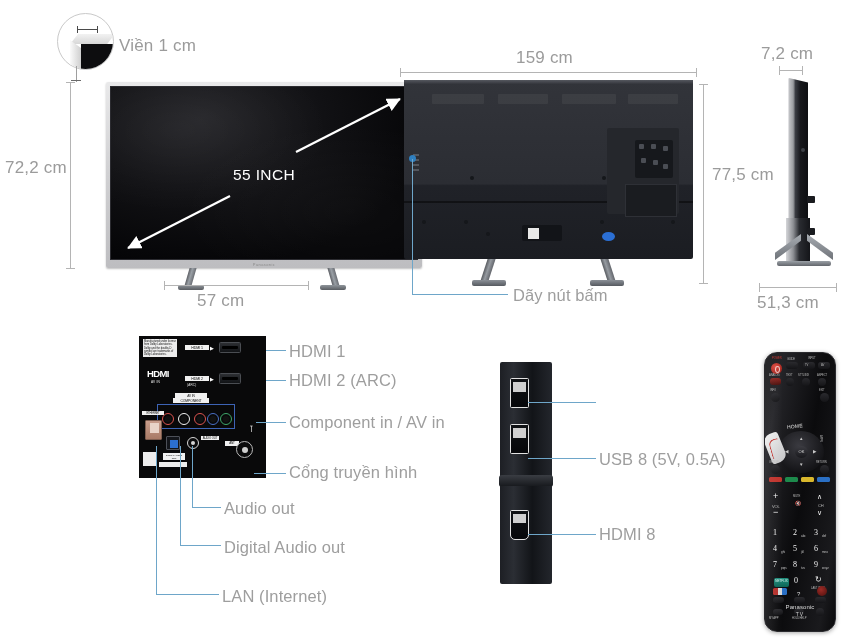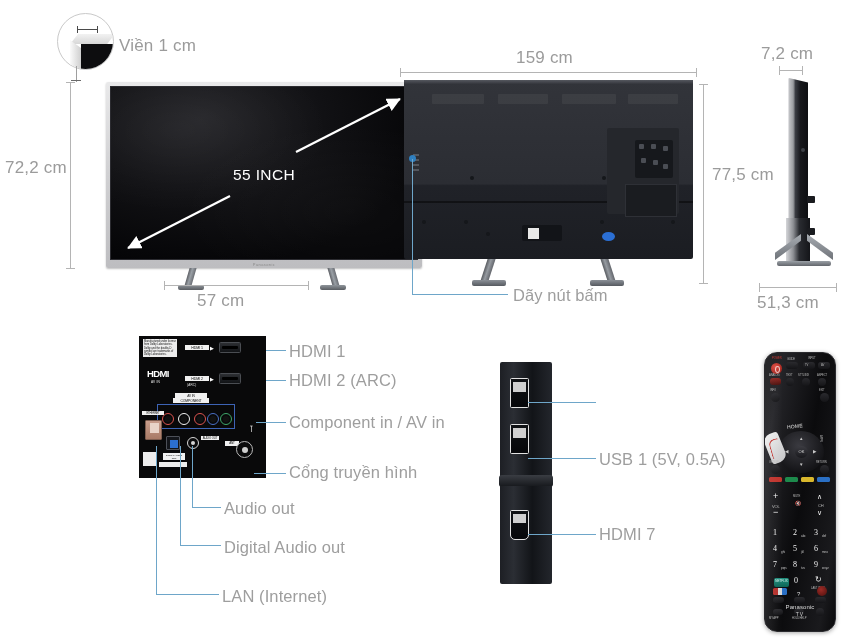--- a/index.html
+++ b/index.html
@@ -602,24 +602,24 @@
         <i></i>
       </div>
     <div id="hdmi3-jack">
         <i></i>
       </div>
   </div>
 
   <div class="lead-h" style="left:528px; top:402px; width:68px;"></div>
 
   <div class="lead-h" style="left:528px; top:458px; width:68px;"></div>
-  <div class="callout-text" style="left:599px; top:450px;">USB 1 (5V, 0.5A)</div>
+  <div class="callout-text" style="left:599px; top:450px;">USB 8 (5V, 0.5A)</div>
 
   <div class="lead-h" style="left:528px; top:534px; width:68px;"></div>
-  <div class="callout-text" style="left:599px; top:525px;">HDMI 7</div>
+  <div class="callout-text" style="left:599px; top:525px;">HDMI 8</div>
 
   <div id="remote">
     <div class="r-lbl red" style="left:7px; top:4px;">POWER</div>
     <div id="r-power"></div>
 
     <div class="r-lbl" style="left:22px; top:5px;">GUIDE</div>
     <div class="r-pill" style="left:21px; top:9px; width:12px; height:7px;"></div>
     <div class="r-lbl" style="left:43px; top:4px;">INPUT</div>
     <div class="r-pill" style="left:38px; top:9px; width:12px; height:7px;"></div>
     <div class="r-lbl" style="left:40px; top:11px;">TV</div>

